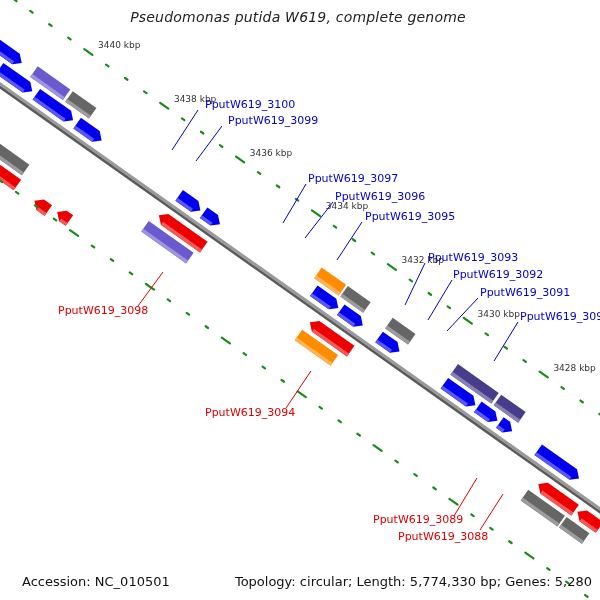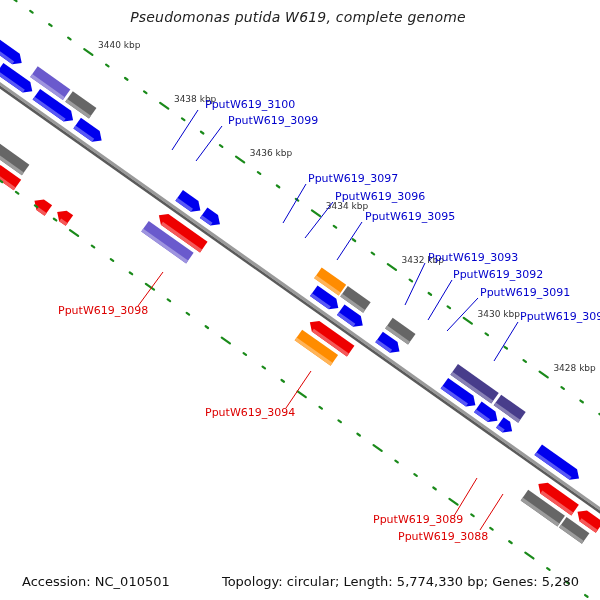--- a/index.html
+++ b/index.html
@@ -1,19 +1,19 @@
 <!DOCTYPE html>
 <html><head>
 <meta charset="utf-8">
 <style>
   html, body { margin: 0; padding: 0; background: #ffffff; }
   body { width: 600px; height: 600px; position: relative; overflow: hidden; font-family: "DejaVu Sans", sans-serif; }
   #title { position: absolute; top: 9px; left: 0; width: 596px; text-align: center; font-style: italic; font-size: 14px; color: #222; letter-spacing: 0.2px; }
   #footer-left { position: absolute; left: 22px; top: 574px; font-size: 13px; color: #111; }
-  #footer-right { position: absolute; right: 21px; top: 574px; font-size: 13px; color: #111; }
+  #footer-right { position: absolute; right: 8px; top: 574px; font-size: 13px; color: #111; }
   svg#map { position: absolute; left: 0; top: 0; }
   .kbp { font-size: 9px; fill: #333; font-family: "DejaVu Sans", sans-serif; }
   .glabel { font-size: 11px; font-family: "DejaVu Sans", sans-serif; }
 </style>
 </head>
 <body>
 
 <div id="title">Pseudomonas putida W619, complete genome</div>
 
 <svg id="map" width="600" height="600">

